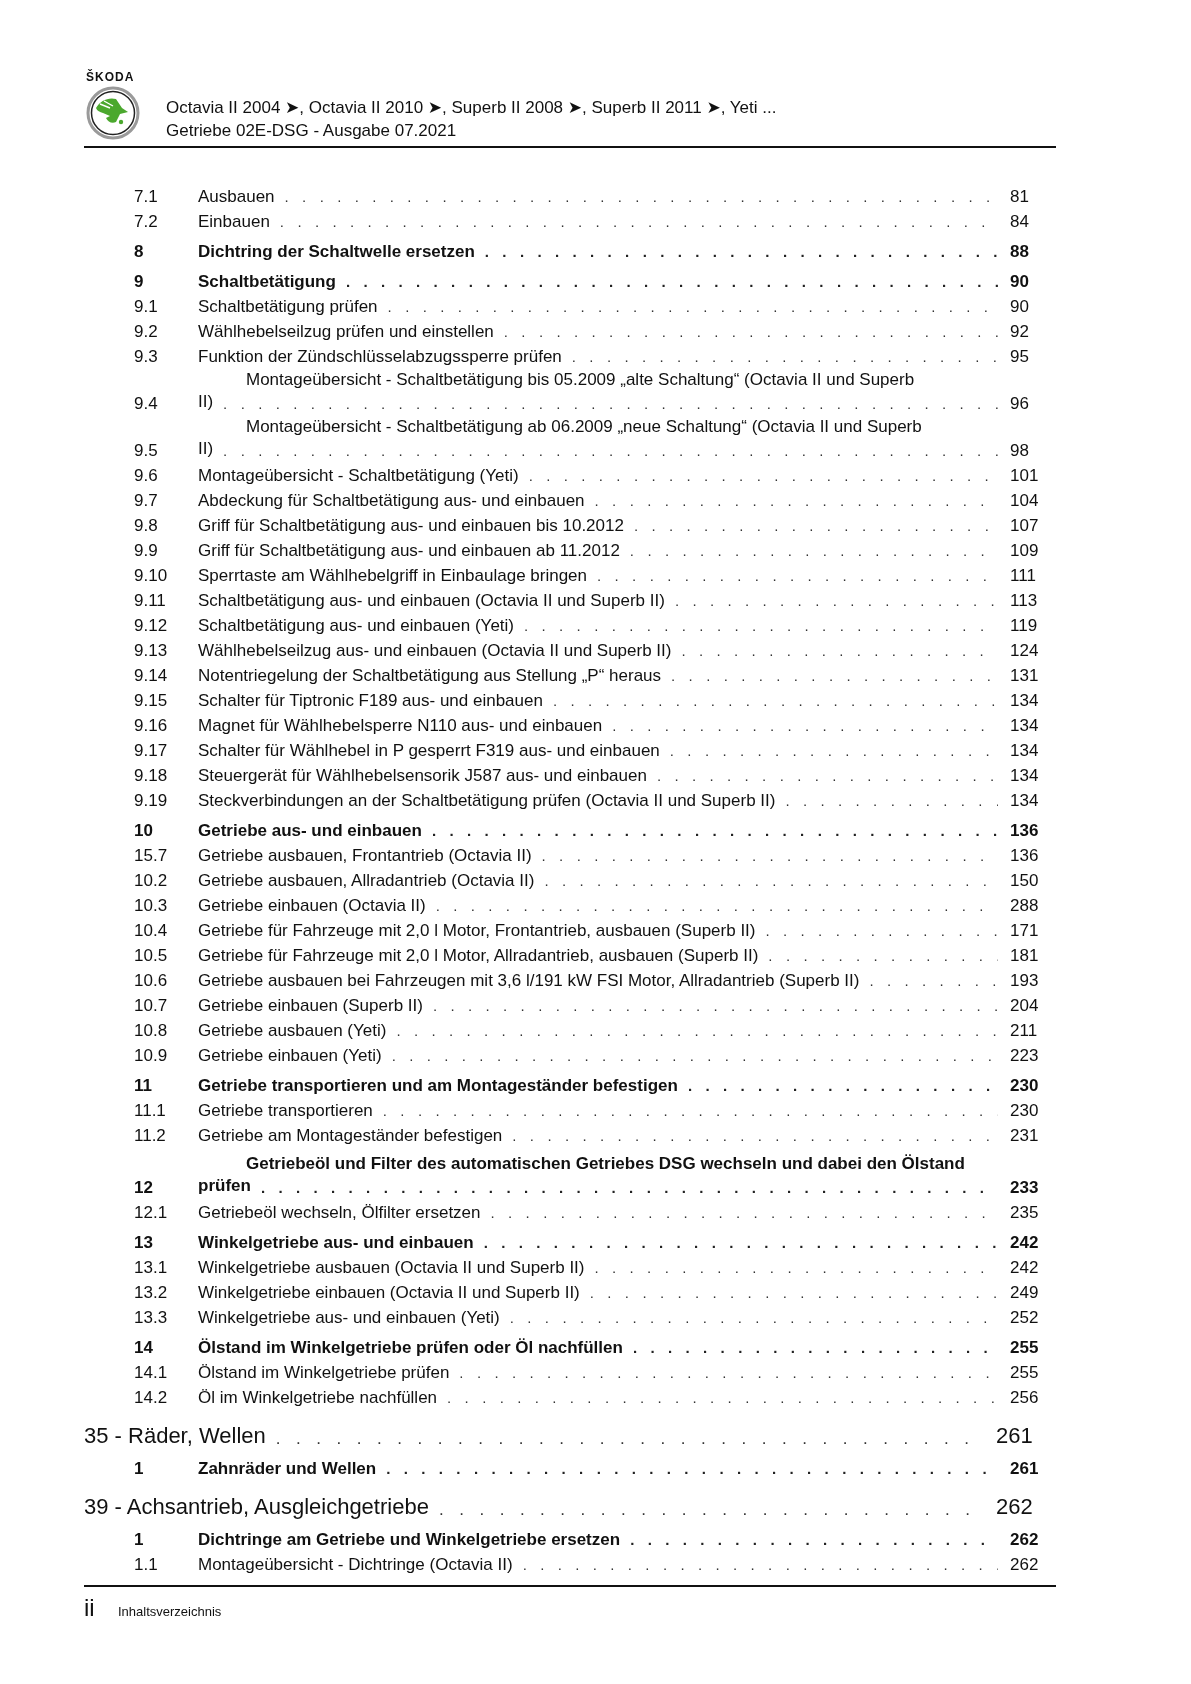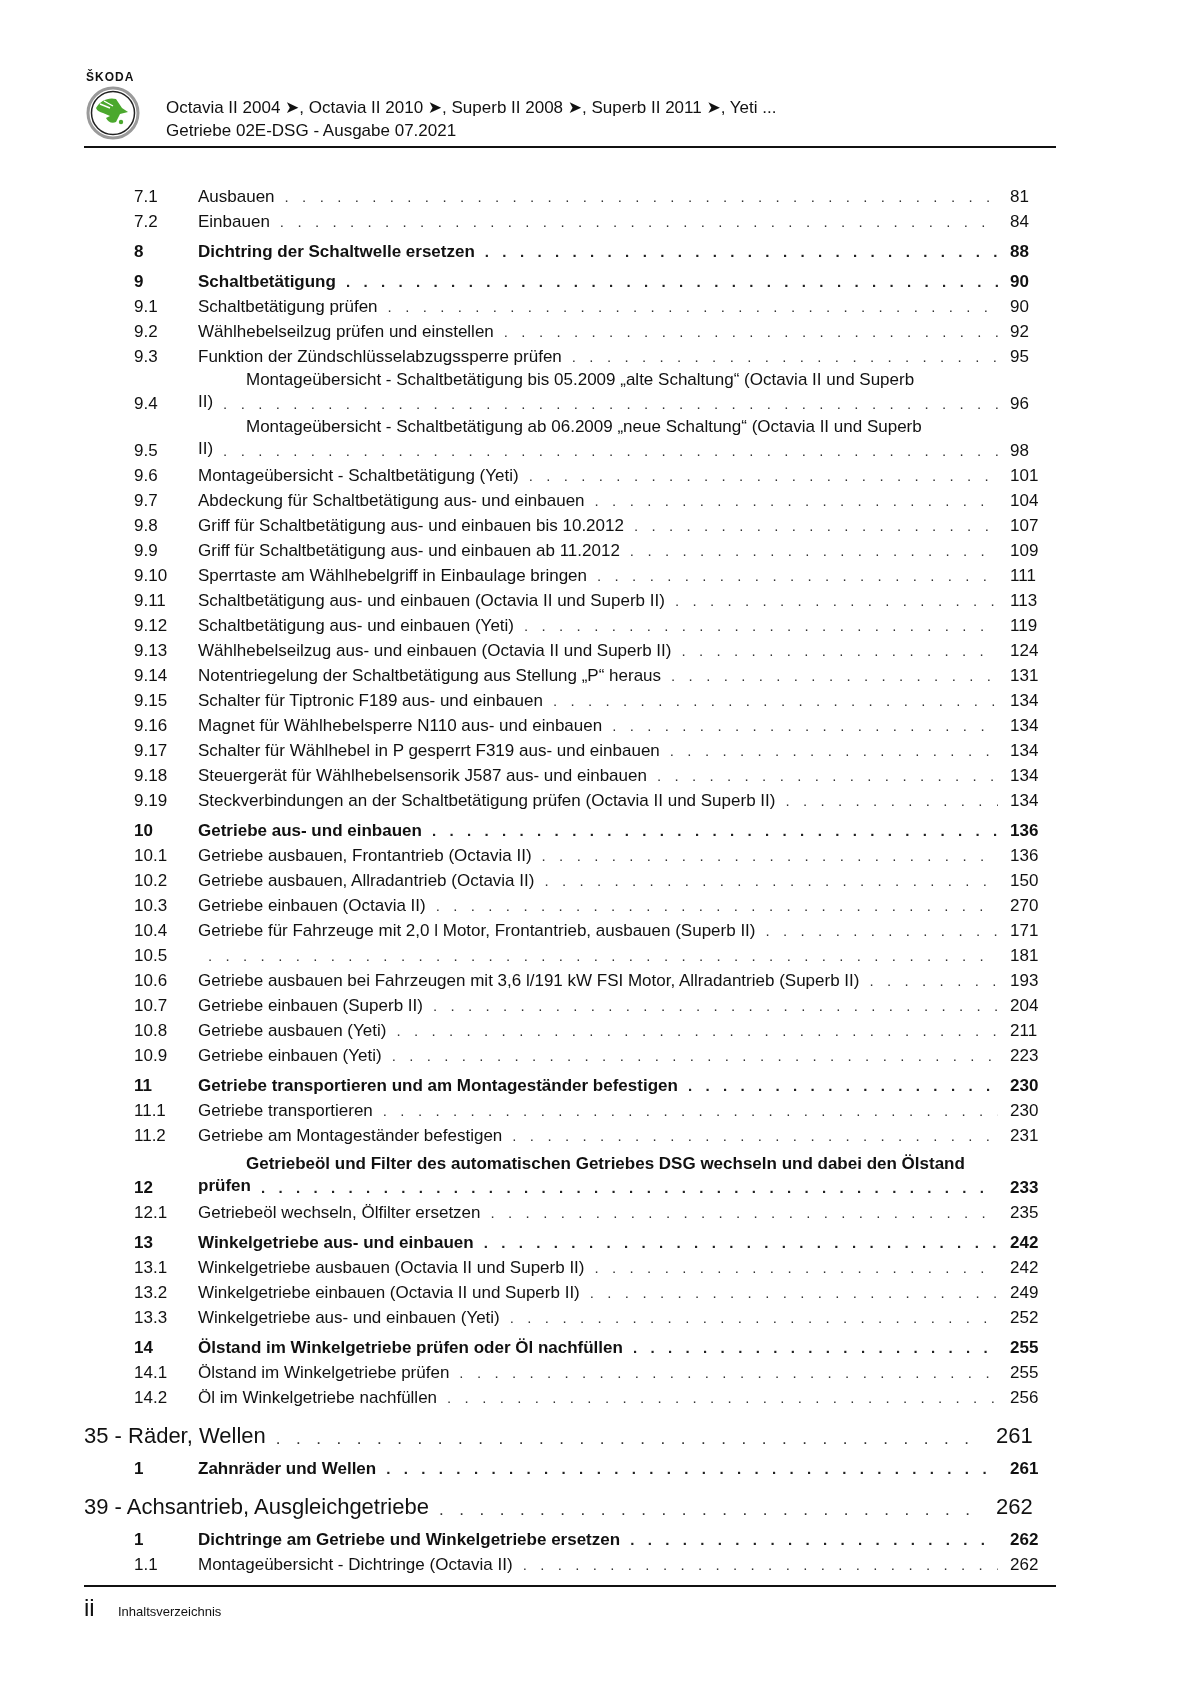--- a/index.html
+++ b/index.html
@@ -246,54 +246,55 @@
     </div>
     <div class="row bold">
       <span class="num">10</span>
       <span class="label">
         <span class="text">Getriebe aus- und einbauen</span>
         <span class="dots">. . . . . . . . . . . . . . . . . . . . . . . . . . . . . . . . . . . . . . . . . . . . . . . . . . . . . . . . . . . . . . . . . . . . . . . . . . . . . . . . . . . . . . . . . . . . . . . . . . . . . . . . . . . . . . . . . . . . . . . . </span>
       </span>
       <span class="page">136</span>
     </div>
     <div class="row">
-      <span class="num">10.1</span>
+      <span class="num">15.7</span>
       <span class="label">
         <span class="text">Getriebe ausbauen, Frontantrieb (Octavia II)</span>
         <span class="dots">. . . . . . . . . . . . . . . . . . . . . . . . . . . . . . . . . . . . . . . . . . . . . . . . . . . . . . . . . . . . . . . . . . . . . . . . . . . . . . . . . . . . . . . . . . . . . . . . . . . . . . . . . . . . . . . . . . . . . . . . </span>
       </span>
       <span class="page">136</span>
     </div>
     <div class="row">
       <span class="num">10.2</span>
       <span class="label">
         <span class="text">Getriebe ausbauen, Allradantrieb (Octavia II)</span>
         <span class="dots">. . . . . . . . . . . . . . . . . . . . . . . . . . . . . . . . . . . . . . . . . . . . . . . . . . . . . . . . . . . . . . . . . . . . . . . . . . . . . . . . . . . . . . . . . . . . . . . . . . . . . . . . . . . . . . . . . . . . . . . . </span>
       </span>
       <span class="page">150</span>
     </div>
     <div class="row">
       <span class="num">10.3</span>
       <span class="label">
         <span class="text">Getriebe einbauen (Octavia II)</span>
         <span class="dots">. . . . . . . . . . . . . . . . . . . . . . . . . . . . . . . . . . . . . . . . . . . . . . . . . . . . . . . . . . . . . . . . . . . . . . . . . . . . . . . . . . . . . . . . . . . . . . . . . . . . . . . . . . . . . . . . . . . . . . . . </span>
       </span>
-      <span class="page">270</span>
+      <span class="page">288</span>
     </div>
     <div class="row">
       <span class="num">10.4</span>
       <span class="label">
         <span class="text">Getriebe für Fahrzeuge mit 2,0 l Motor, Frontantrieb, ausbauen (Superb II)</span>
         <span class="dots">. . . . . . . . . . . . . . . . . . . . . . . . . . . . . . . . . . . . . . . . . . . . . . . . . . . . . . . . . . . . . . . . . . . . . . . . . . . . . . . . . . . . . . . . . . . . . . . . . . . . . . . . . . . . . . . . . . . . . . . . </span>
       </span>
       <span class="page">171</span>
     </div>
     <div class="row">
       <span class="num">10.5</span>
       <span class="label">
+        <span class="text">Getriebe für Fahrzeuge mit 2,0 l Motor, Allradantrieb, ausbauen (Superb II)</span>
         <span class="dots">. . . . . . . . . . . . . . . . . . . . . . . . . . . . . . . . . . . . . . . . . . . . . . . . . . . . . . . . . . . . . . . . . . . . . . . . . . . . . . . . . . . . . . . . . . . . . . . . . . . . . . . . . . . . . . . . . . . . . . . . </span>
       </span>
       <span class="page">181</span>
     </div>
     <div class="row">
       <span class="num">10.6</span>
       <span class="label">
         <span class="text">Getriebe ausbauen bei Fahrzeugen mit 3,6 l/191 kW FSI Motor, Allradantrieb (Superb II)</span>
         <span class="dots">. . . . . . . . . . . . . . . . . . . . . . . . . . . . . . . . . . . . . . . . . . . . . . . . . . . . . . . . . . . . . . . . . . . . . . . . . . . . . . . . . . . . . . . . . . . . . . . . . . . . . . . . . . . . . . . . . . . . . . . . </span>
       </span>

